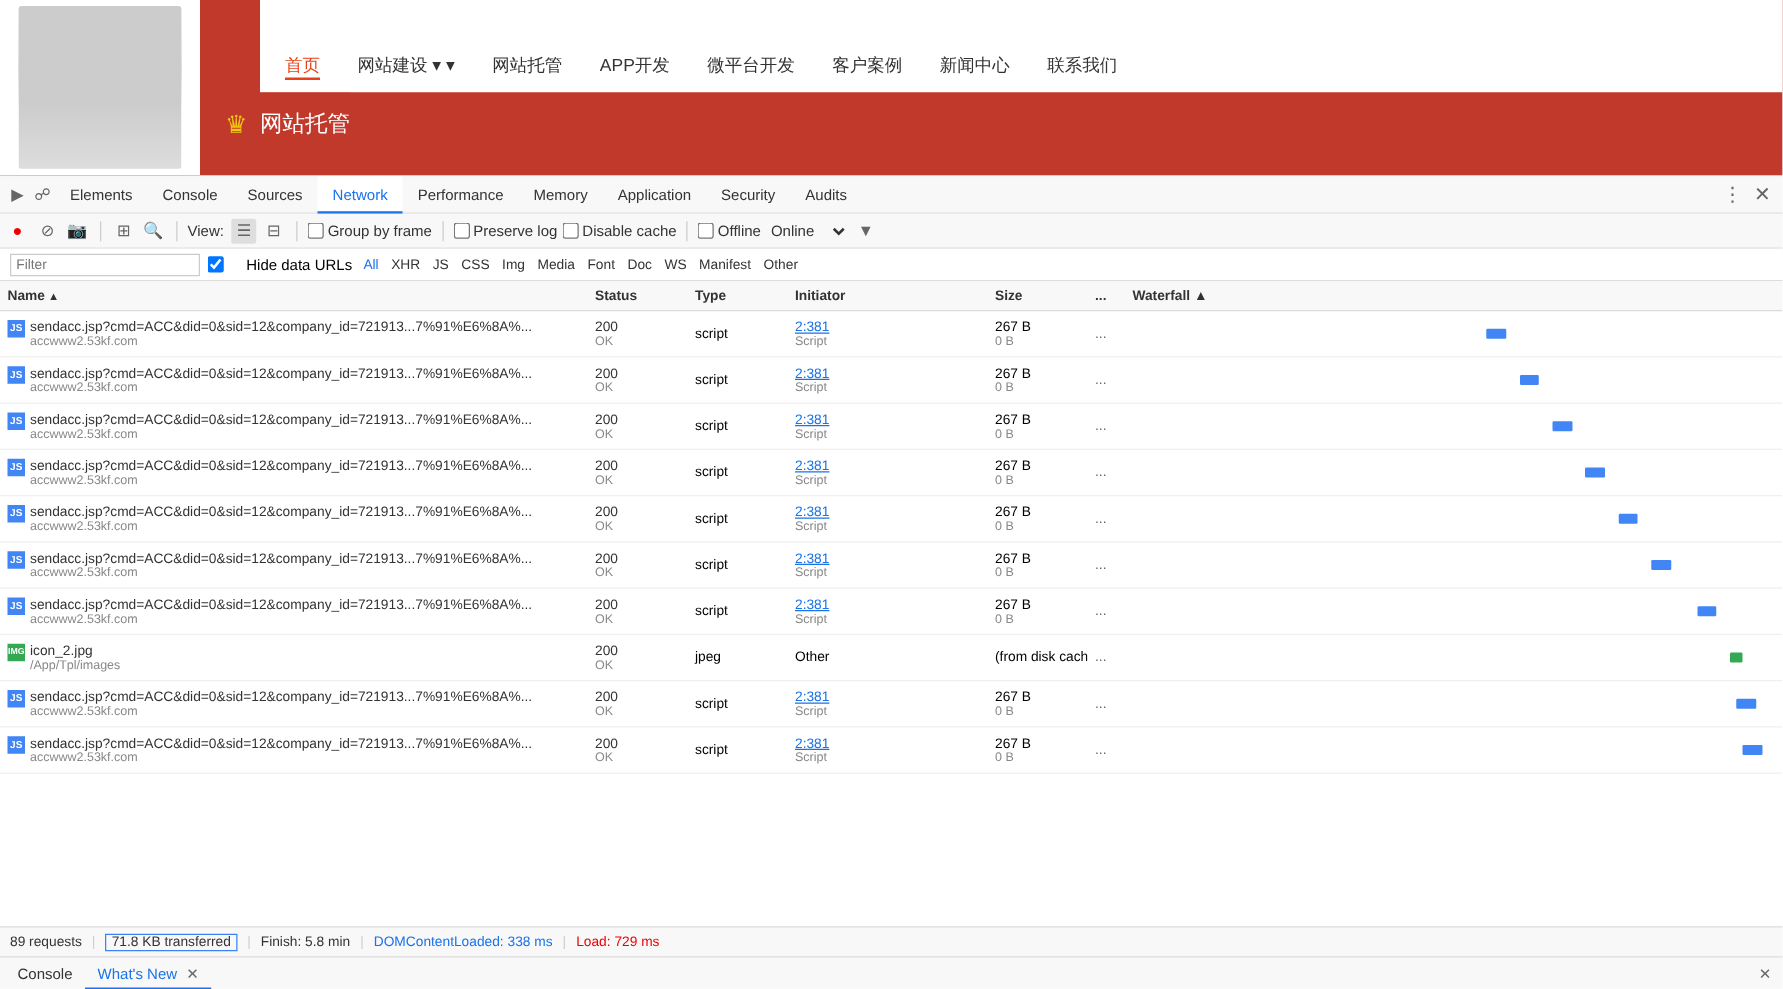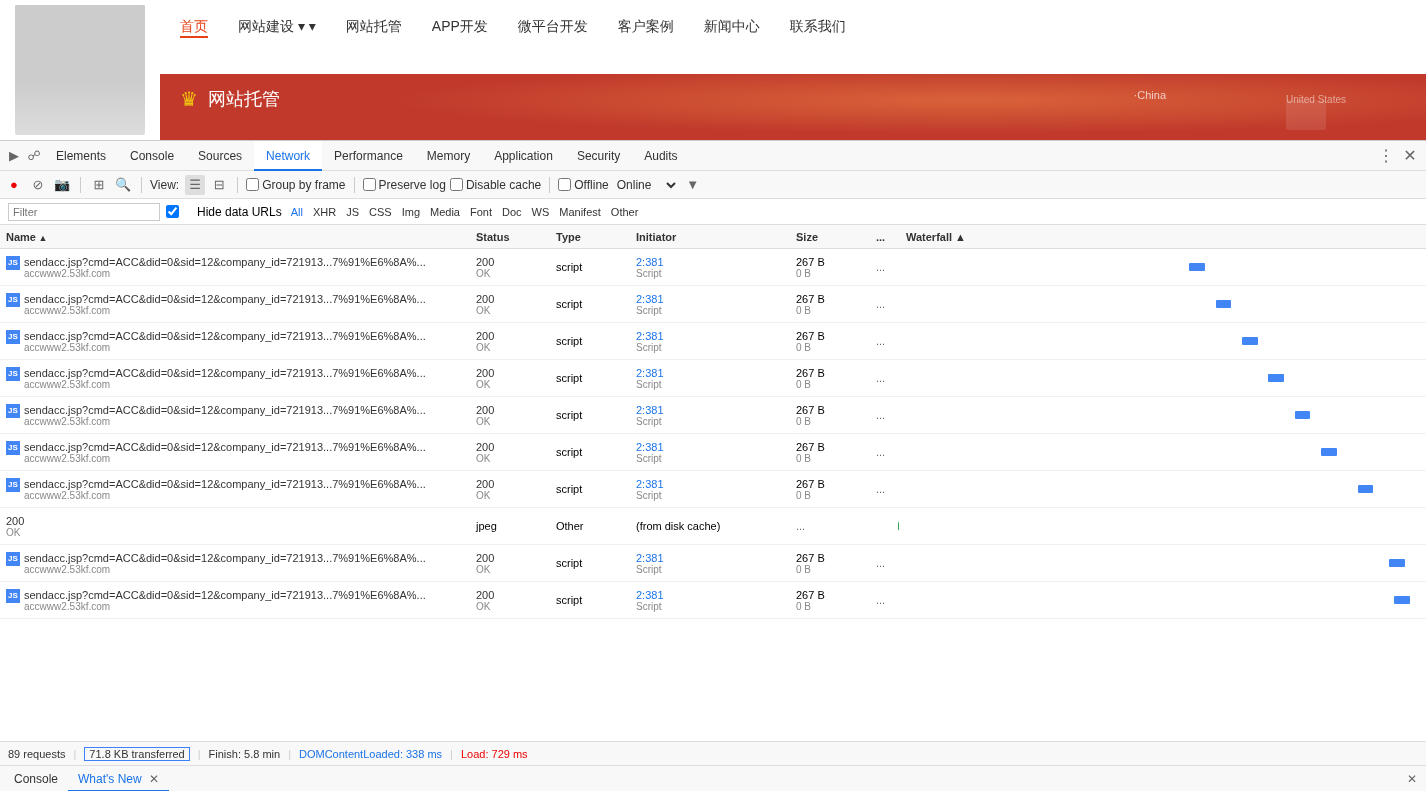--- a/index.html
+++ b/index.html
@@ -56,22 +56,23 @@
     .brand-name {
       color: #fff;
       font-size: 18px;
       margin-top: 4px;
       font-weight: bold;
     }
     .header-nav {
       flex: 1;
       background: #fff;
       display: flex;
-      align-items: flex-start;
+      align-items: flex-end;
       padding-top: 8px;
+      margin-left: 48px;
     }
     .nav-items {
       display: flex;
       gap: 30px;
       padding: 10px 20px;
       list-style: none;
       font-size: 14px;
     }
     .nav-item { cursor: pointer; color: #333; }
     .nav-item.active { color: #e84118; border-bottom: 2px solid #e84118; }
@@ -218,21 +219,21 @@
       color: #fff;
       font-size: 8px;
       display: inline-flex; align-items: center; justify-content: center;
       margin-right: 4px;
       flex-shrink: 0;
       font-weight: bold;
     }
     .row-icon.img-icon { background: #34a853; }
     .status-ok { color: #333; }
     .status-sub { color: #888; font-size: 10px; }
-    .initiator-link { color: #1a73e8; cursor: pointer; }
+    .initiator-link { color: #1a73e8; text-decoration: underline; cursor: pointer; }
     .td-name-cell { display: flex; align-items: flex-start; padding: 4px 6px; }
     .name-texts { display: flex; flex-direction: column; }
     .td-dots { color: #666; cursor: pointer; }
 
     .status-bar {
       height: 24px;
       border-top: 1px solid #ddd;
       background: #f8f8f8;
       display: flex;
       align-items: center;
@@ -298,27 +299,20 @@
         <li class="nav-item">微平台开发</li>
         <li class="nav-item">客户案例</li>
         <li class="nav-item">新闻中心</li>
         <li class="nav-item">联系我们</li>
       </ul>
     </div>
     <div style="display:flex; flex:1; background: #c0392b; position:relative; overflow:hidden;">
       <div class="header-sub">
         <span class="sub-icon">♛</span>
         <span class="sub-title">网站托管</span>
-      </div>
-      <div style="flex:1; position:relative;">
-        <div style="position:absolute; inset:0; background: radial-gradient(ellipse at 60% 40%, rgba(255,160,80,0.4) 0%, transparent 60%);"></div>
-        <div style="position:absolute; top:15px; right:260px; color:rgba(255,255,255,0.7); font-size:11px;">·China</div>
-        <div style="position:absolute; top:20px; right:80px; color:rgba(255,255,255,0.5); font-size:10px;">United States</div>
-
-        <div style="position:absolute; bottom:10px; right:100px; width:40px; height:30px; background: rgba(255,255,255,0.1); border-radius:2px;"></div>
       </div>
     </div>
   </div>
 </div>
 
 <div class="devtools">
 
   <div class="devtools-toolbar">
 
     <div class="icon-btn" style="color:#666;">▶</div>
@@ -594,20 +588,27 @@
           <div>267 B</div>
           <div class="status-sub">0 B</div>
         </div>
       <div class="td td-dots">...</div>
       <div class="td" style="position:relative; height:36px;">
         <div style="position:absolute; top:50%; transform:translateY(-50%); left:87%; width:3%; height:8px; background:#4285f4; border-radius:1px;"></div>
       </div>
     </div>
 
     <div class="table-row">
+      <div class="td td-name-cell">
+        <span class="row-icon img-icon" style="font-size:7px;">IMG</span>
+        <div class="name-texts">
+          <span class="row-name-main">icon_2.jpg</span>
+          <span class="row-name-sub">/App/Tpl/images</span>
+        </div>
+      </div>
       <div class="td">
           <div class="status-ok">200</div>
           <div class="status-sub">OK</div>
         </div>
       <div class="td">jpeg</div>
       <div class="td">
           <div>Other</div>
         </div>
       <div class="td">
           <div>(from disk cache)</div>

